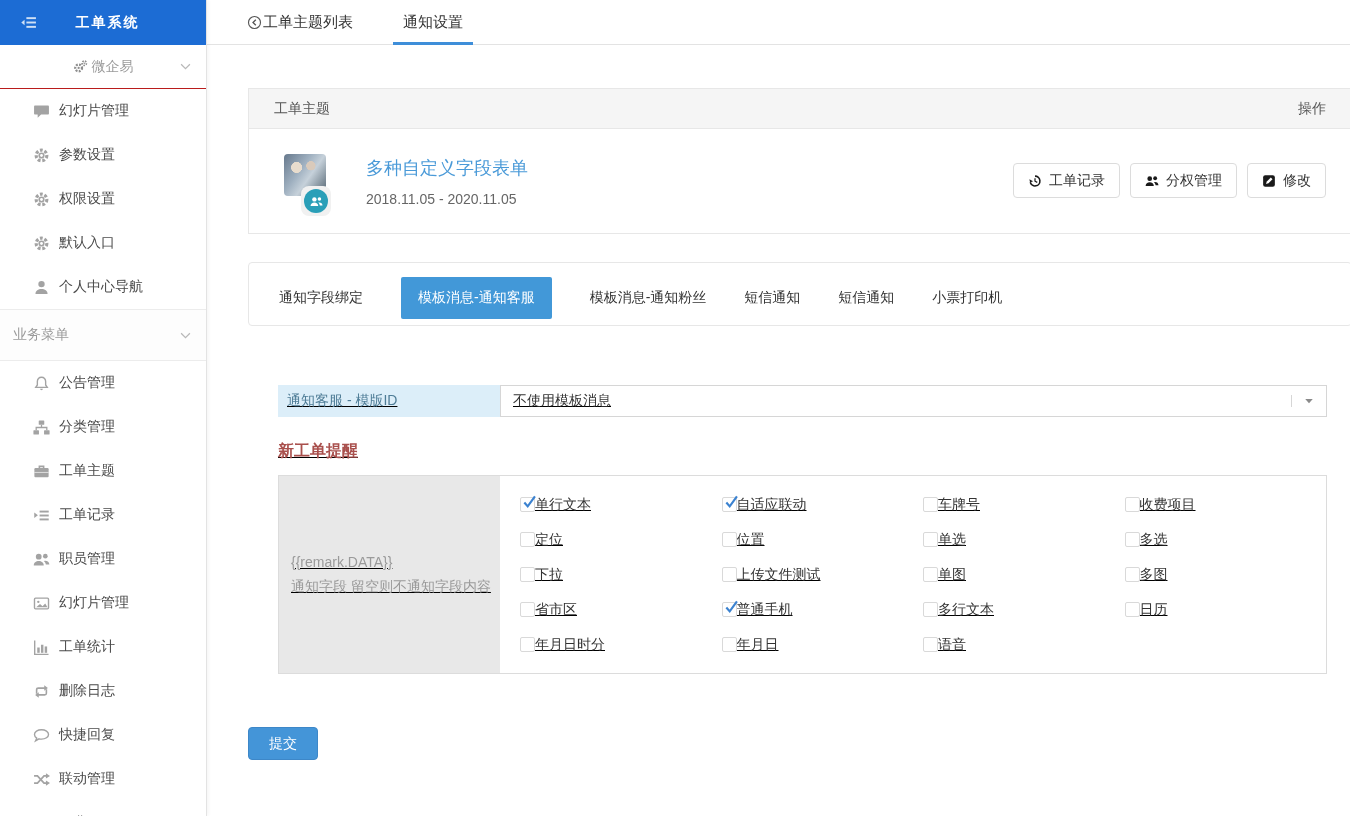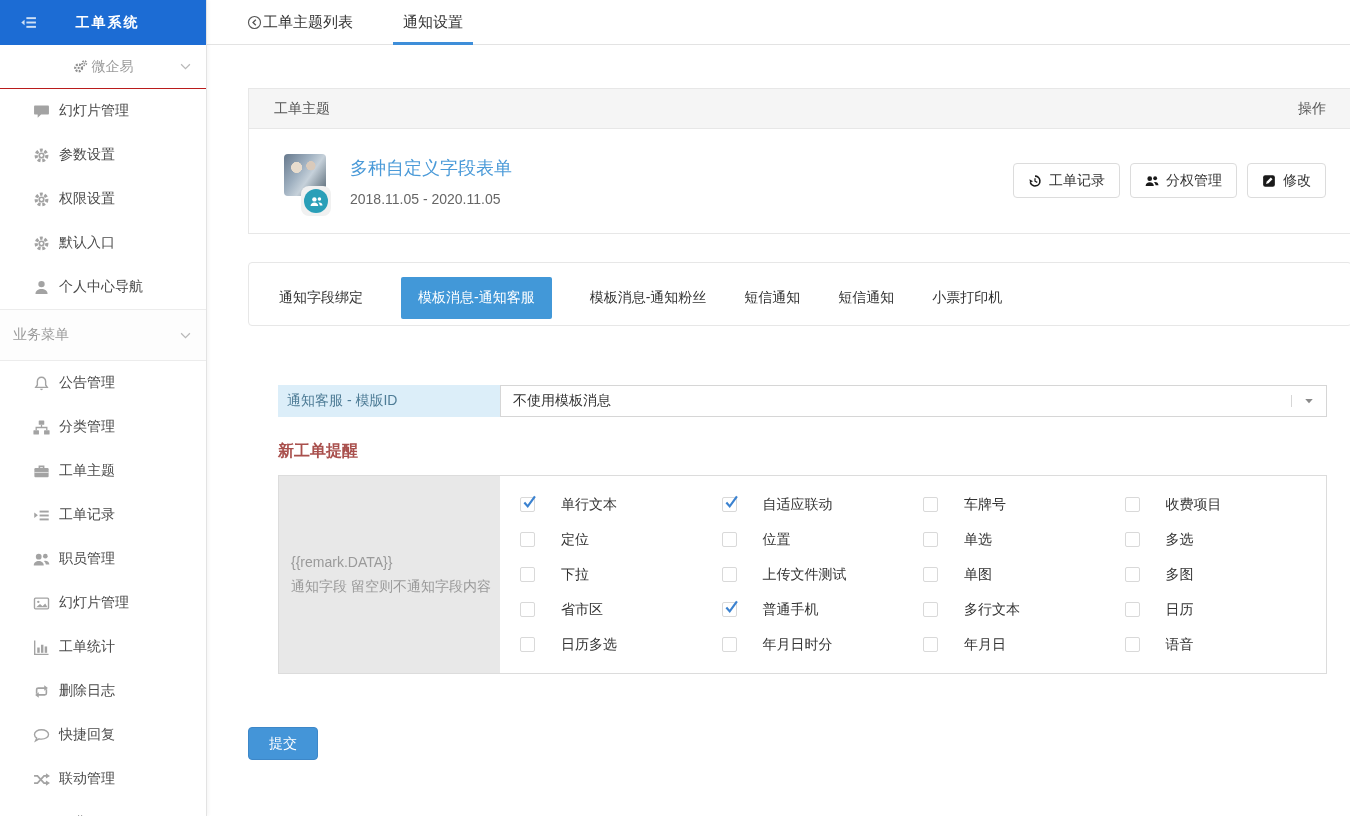--- a/index.html
+++ b/index.html
@@ -46,55 +46,55 @@
   .avatar { position:absolute; left:0; top:12px; width:42px; height:42px; border-radius:4px;
             background:
               radial-gradient(circle at 30% 32%, #e8dccd 0 13%, rgba(0,0,0,0) 14%),
               radial-gradient(circle at 64% 28%, #d9cabb 0 11%, rgba(0,0,0,0) 12%),
               linear-gradient(125deg,#66788c 0%,#9fb0c0 38%,#c6d1da 58%,#4e5f6c 100%); }
   .badge { position:absolute; left:17px; top:44px; width:30px; height:30px; border-radius:8px;
            background:#f1f1f1; display:flex; align-items:center; justify-content:center; }
   .badge-circle { width:24px; height:24px; border-radius:50%; background:#2a9fb8; color:#fff;
                   display:flex; align-items:center; justify-content:center; }
   .badge-circle .icon { width:13px; height:13px; }
-  .topic-info { margin-left:16px; }
+  .topic-info { margin-left:32px; }
   .topic-title { font-size:18px; color:#4a9ad8; margin-bottom:11px; cursor:pointer; }
   .topic-date { font-size:14px; color:#666; }
   .card-actions { position:absolute; right:25px; top:34px; display:flex; gap:10px; }
   .action-btn { height:35px; display:flex; align-items:center; gap:7px; padding:0 14px;
                 border:1px solid #dcdcdc; border-radius:4px; background:#fff; font-size:14px; color:#333; cursor:pointer; }
   .action-btn .icon { width:14px; height:14px; color:#1a1a1a; }
 
   .card2 { top:217px; height:64px; border-radius:4px; display:flex; align-items:center;
            padding-left:30px; gap:38px; }
   .ntab { font-size:14px; color:#333; cursor:pointer; white-space:nowrap;margin-top:8px; }
   .ntab.active { background:#4298d8; color:#fff; border-radius:2px; padding:12px 17px; }
 
-  .form-area { position:absolute; top:340px; left:71px; right:23px; }
+  .form-area { position:absolute; top:340px; left:71px; right:23px;text-decoration:underline; }
   .select-row { display:flex; height:32px; }
   .select-label { width:222px; flex:none; background:#dceef9; color:#4e7c96; font-size:14px;
                   display:flex; align-items:center; padding-left:9px; }
   .select-box { flex:1; border:1px solid #d6d6d6; background:#fff; display:flex; align-items:center; cursor:pointer; }
   .select-value { flex:1; display:flex; align-items:center; padding-left:12px; font-size:14px; color:#333; }
   .select-caret { width:35px; border-left:1px solid #d6d6d6; display:flex; align-items:center;
                   justify-content:center; color:#8a8a8a; }
   .select-caret .icon { width:12px; height:12px; }
   .form-heading { margin-top:24px; font-size:16px; color:#a9504d; }
   .fields-table { margin-top:13px; display:flex; border:1px solid #dcdcdc; background:#fff; }
   .remark-cell { width:221px; flex:none; background:#e8e8e8; display:flex; flex-direction:column;
                  justify-content:center; padding-left:12px; gap:8px; }
   .remark-ph, .remark-hint { font-size:14px; color:#9a9a9a; }
   .fields-grid { flex:1; display:grid; grid-template-columns:repeat(4,1fr); grid-auto-rows:35px;
                  padding:11px 0 11px 20px; }
   .field-cell { display:flex; align-items:center; }
   .cb { width:15px; height:15px; border:1px solid #d9d9d9; border-radius:2px; background:#fff;
         position:relative; cursor:pointer; }
   .cb .icon { display:none; position:absolute; left:1px; top:-4px; width:15px; height:15px; color:#3b82d0; }
   .cb.checked .icon { display:block; }
-  .field-lbl { margin-left:26px; font-size:14px; color:#333; }
+  .field-lbl { margin-left:0; font-size:14px; color:#333; }
   .submit-btn { position:absolute; left:41px; top:682px; width:70px; height:33px; background:#4495d8;
                 border:1px solid #3d87c8; border-radius:4px; color:#fff; font-size:14px; cursor:pointer; }
 </style>
 </head>
 <body>
 
 <aside class="sidebar">
   <div class="side-header">
     <span class="icon hamburger">
         <svg viewBox="0 0 16 16">
@@ -579,26 +579,20 @@
             <span class="field-lbl">多行文本</span>
           </div>
 
           <div class="field-cell">
             <span class="cb">
               
             </span>
             <span class="field-lbl">日历</span>
           </div>
 
-          <div class="field-cell">
-            <span class="cb">
-              
-            </span>
-            <span class="field-lbl">日历多选</span>
-          </div>
 
           <div class="field-cell">
             <span class="cb">
               
             </span>
             <span class="field-lbl">年月日时分</span>
           </div>
 
           <div class="field-cell">
             <span class="cb">

